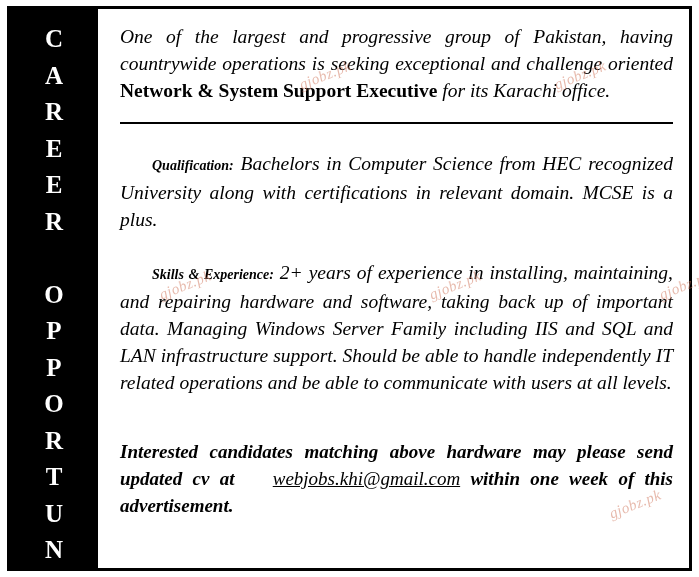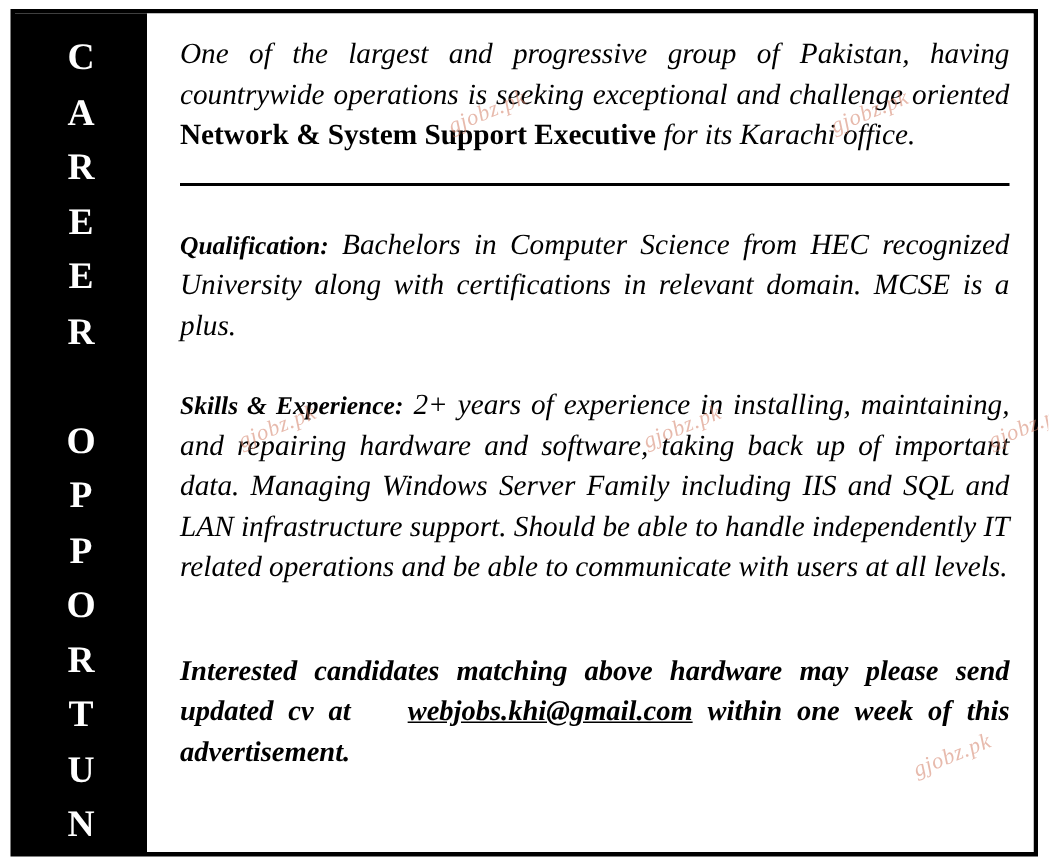--- a/index.html
+++ b/index.html
@@ -81,37 +81,38 @@
     border: none;
     border-top: 2px solid #000000;
     margin: 18px 0 0 0;
     width: 100%;
   }
   .section {
     margin-top: 26px;
   }
   .section-lead {
     font-weight: bold;
-    font-size: 17px;
+    font-size: 14px;
+    margin-left: 32px;
   }
   .section-body {
     font-style: italic;
     font-size: 19.5px;
   }
   .closing {
     margin-top: 42px;
     font-weight: bold;
     font-style: italic;
     font-size: 19px;
     line-height: 27px;
     text-align: justify;
   }
   .email {
     text-decoration: underline;
-    font-weight: bold;
+    font-weight: normal;
     font-style: italic;
     margin-left: 28px;
   }
   
   .wm {
     position: absolute;
     color: #d4826a;
     opacity: 0.55;
     font-family: "Liberation Serif", serif;
     font-size: 15px;

